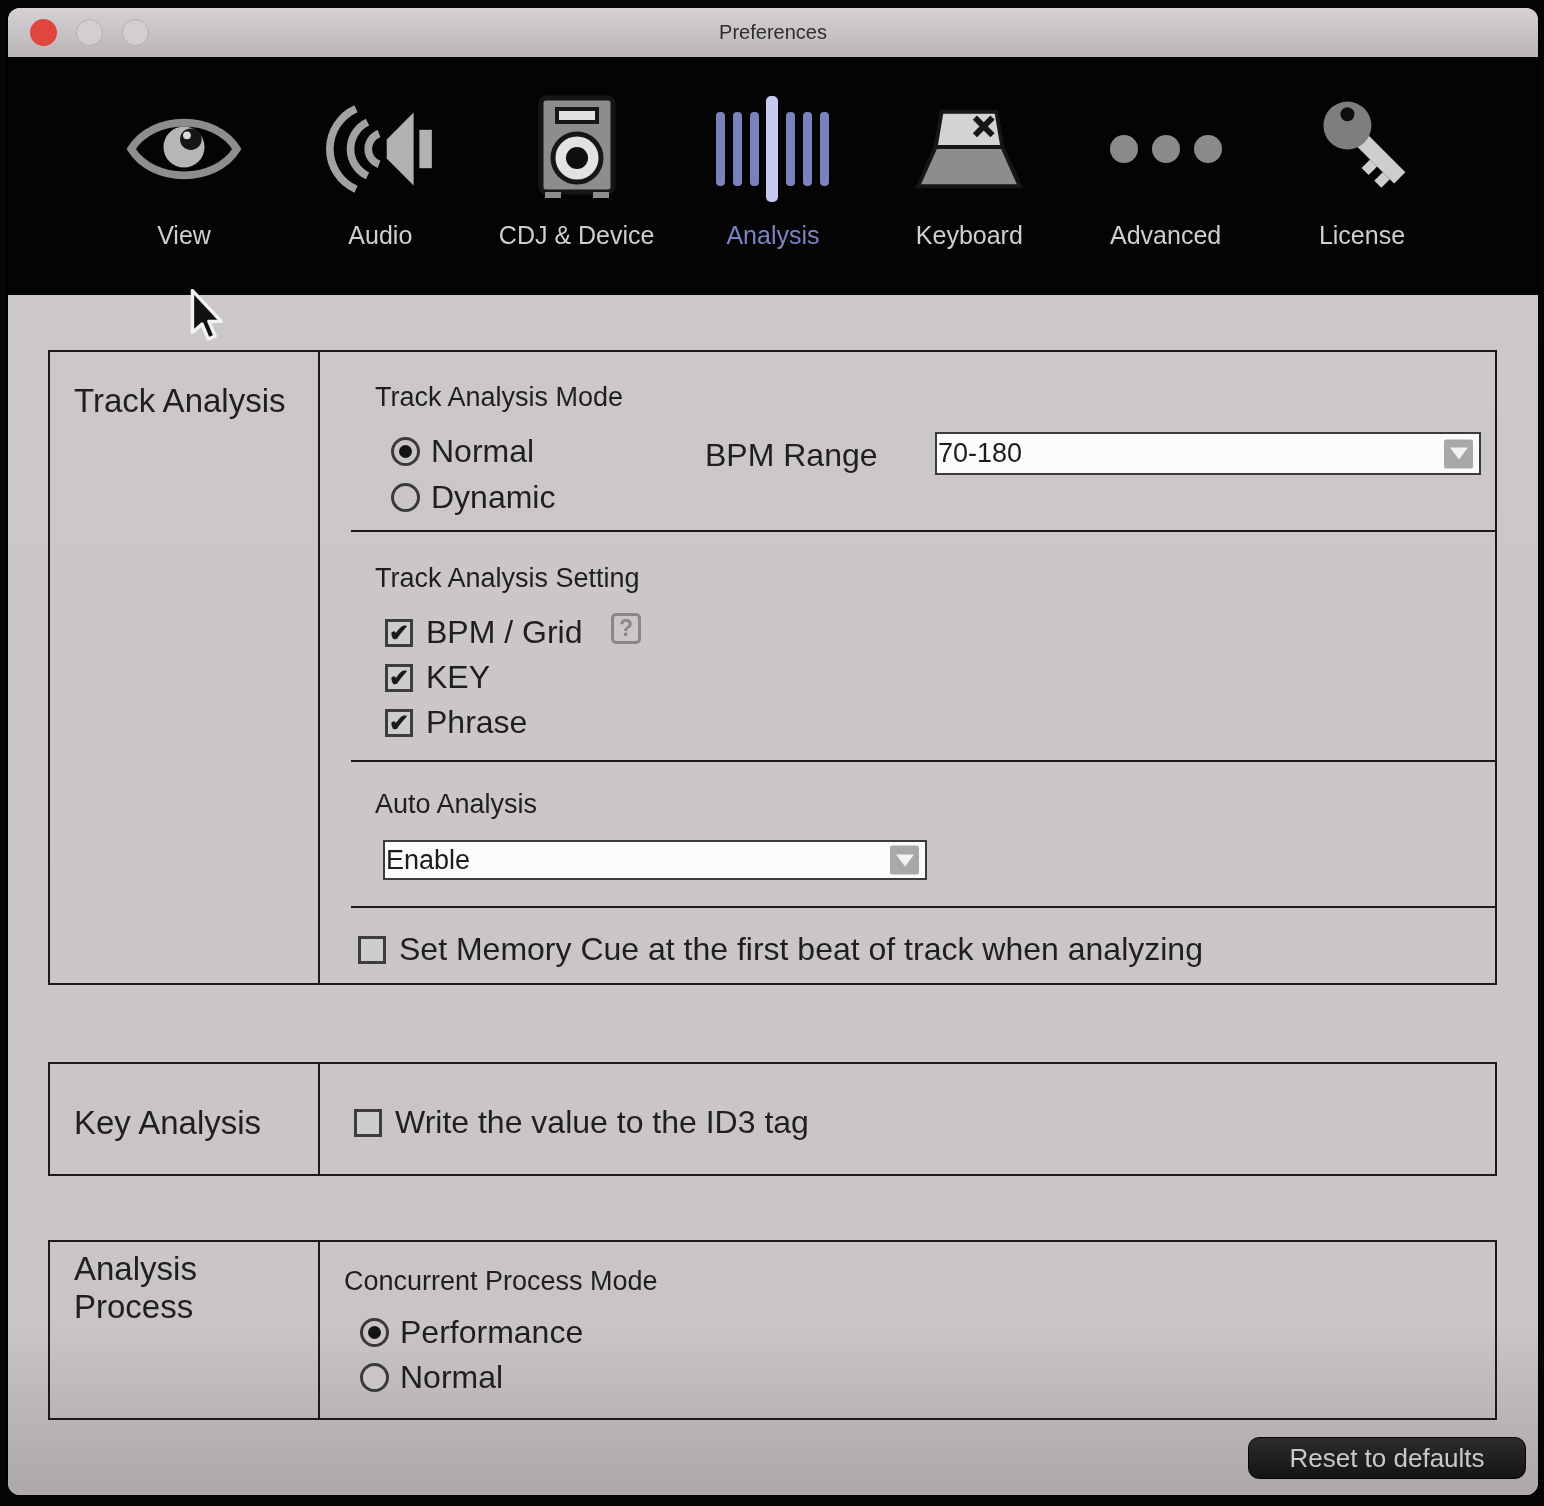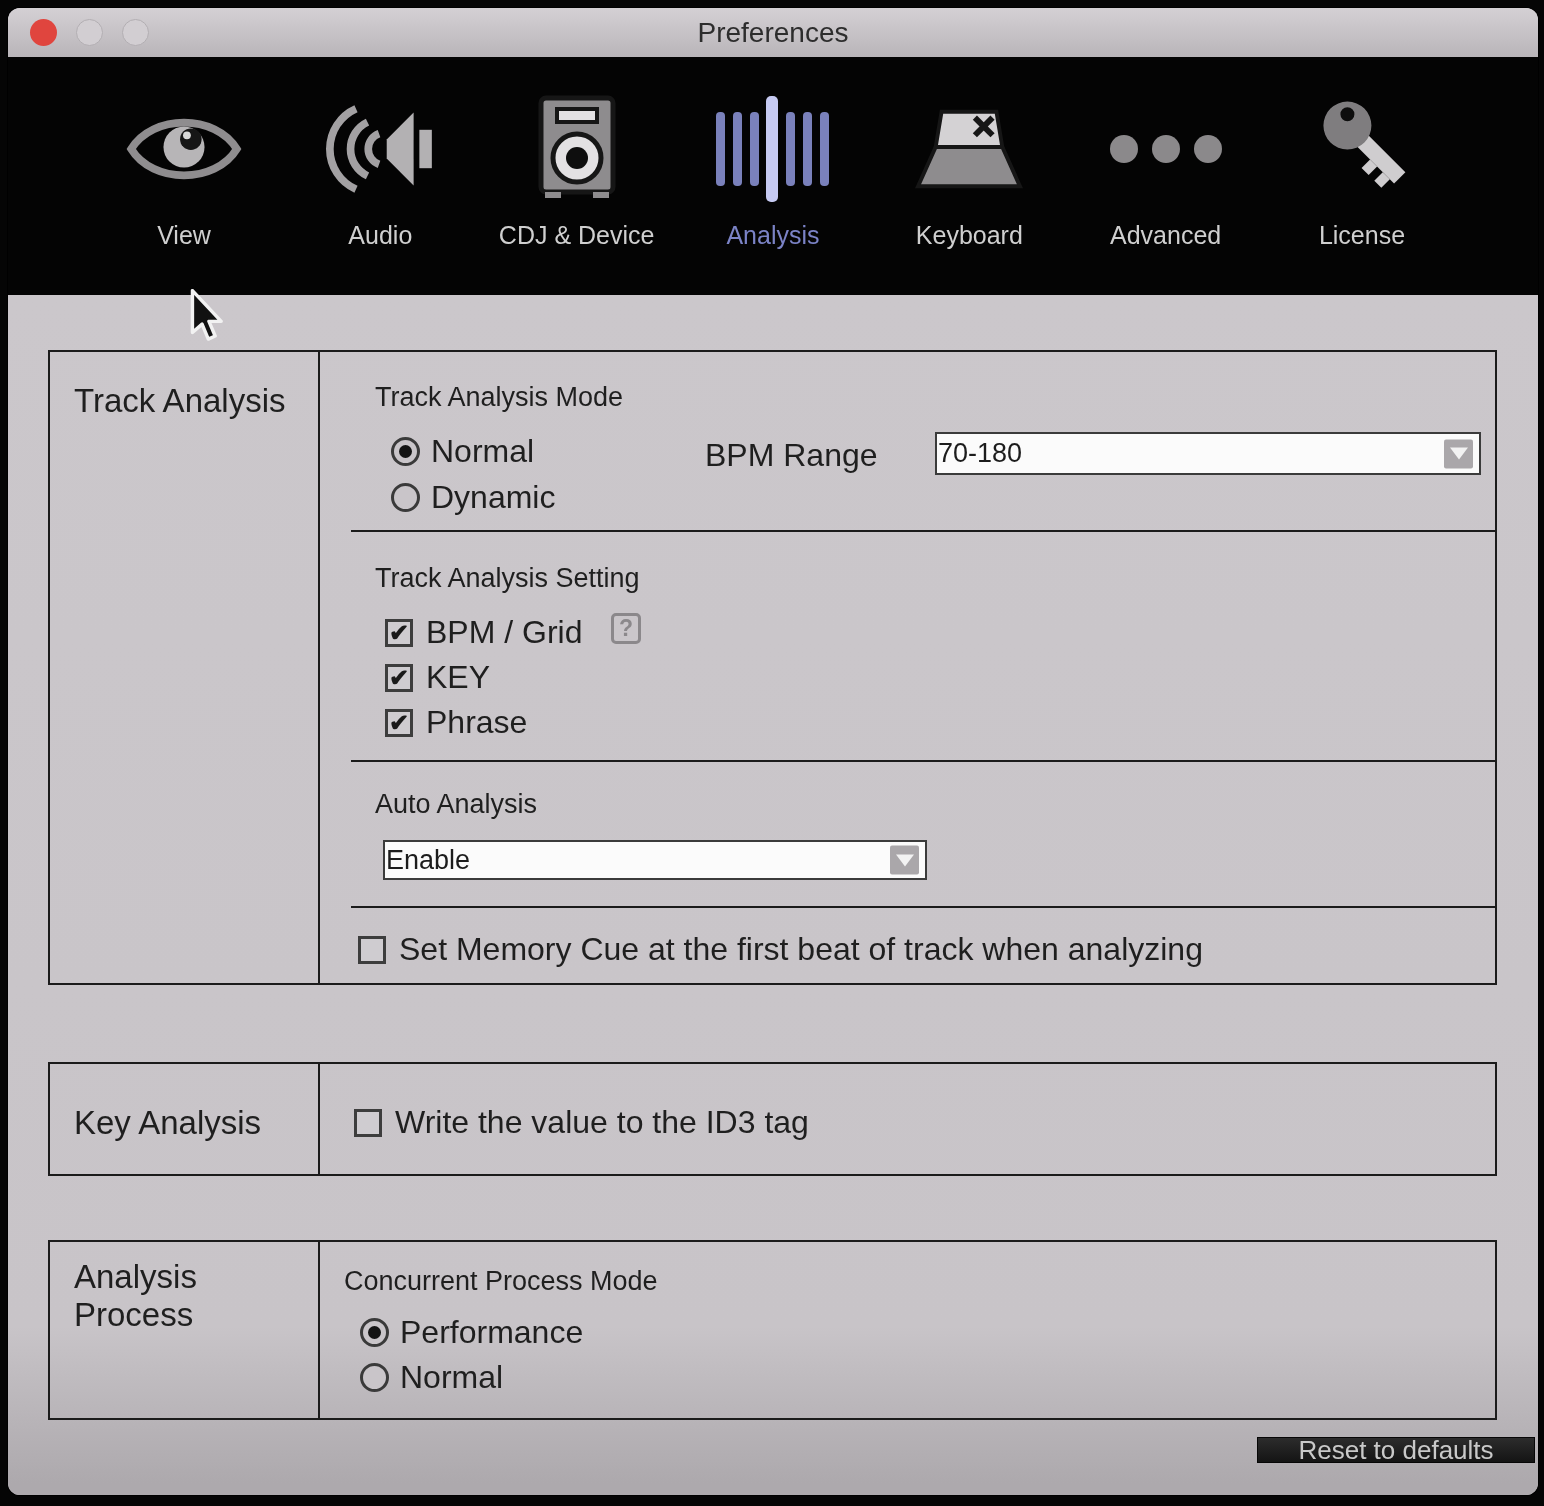--- a/index.html
+++ b/index.html
@@ -15,21 +15,21 @@
   
   .titlebar{
     position:absolute;left:0;top:0;right:0;height:49px;
     background:linear-gradient(#d4d0d4,#b9b5b9);
     display:flex;align-items:center;justify-content:center;
   }
   .traffic{position:absolute;left:22px;top:11px;display:flex;gap:19px;}
   .tl{width:27px;height:27px;border-radius:50%;display:inline-block;}
   .tl.red{background:#e0453e;}
   .tl.gray{background:#d2ced2;border:1px solid #b2aeb2;width:25px;height:25px;}
-  .wtitle{font-size:28px;color:#2d2d2d;}
+  .wtitle{font-size:20px;color:#2d2d2d;}
   
   .toolbar{
     position:absolute;left:0;top:49px;right:0;height:238px;background:#040404;
     display:flex;justify-content:space-between;padding:34px 88px 0 88px;box-sizing:border-box;
   }
   .tb-item{width:176px;display:flex;flex-direction:column;align-items:center;cursor:default;}
   .tb-icon{height:116px;display:flex;align-items:center;justify-content:center;}
   .tb-label{margin-top:14px;font-size:25px;color:#cfcfcf;white-space:nowrap;}
   .tb-item.active .tb-label{color:#7b83c6;}
   
@@ -74,24 +74,24 @@
   }
   .dd-arrow{width:0;height:0;border-left:9px solid transparent;border-right:9px solid transparent;border-top:12px solid #f2f2f2;}
   
   .helpbtn{
     position:absolute;width:30px;height:31px;border:3px solid #8b888b;border-radius:5px;
     display:flex;align-items:center;justify-content:center;
     font-size:23px;font-weight:bold;color:#8b888b;box-sizing:border-box;background:transparent;
   }
   
   .resetbtn{
-    position:absolute;left:1240px;top:1142px;width:278px;height:26px;
-    background:linear-gradient(#2c2c2c,#141414);border:1px solid #060606;border-radius:0;
-    display:flex;align-items:center;justify-content:center;
-    font-size:26px;color:#c9c9c9;box-sizing:border-box;margin-left:9px;
+    position:absolute;left:1240px;top:1142px;width:278px;height:42px;
+    background:linear-gradient(#2c2c2c,#141414);border:1px solid #060606;border-radius:11px;
+    display:flex;align-items:center;justify-content:center;
+    font-size:26px;color:#c9c9c9;box-sizing:border-box;
   }
   .cursor{position:absolute;left:180px;top:-6px;z-index:50;pointer-events:none;}
 </style>
 </head>
 <body>
 
 <div class="dialog">
 
   <div class="titlebar">
     <div class="traffic">
@@ -268,21 +268,21 @@
       <div class="gbox-left" style="padding-top:40px;">Key Analysis</div>
       <div class="gbox-right">
         <div class="check" style="left:34px;top:40px;">
           <span class="cbox"></span>
           <span class="lbl">Write the value to the ID3 tag</span>
         </div>
       </div>
     </div>
 
     <div class="gbox" style="left:40px;top:945px;width:1449px;height:180px;">
-      <div class="gbox-left" style="padding-top:16px;">Analysis Process</div>
+      <div class="gbox-left" style="padding-top:8px;">Analysis Process</div>
       <div class="gbox-right">
         <div class="heading" style="top:24px;">Concurrent Process Mode</div>
         <div class="radio" style="left:40px;top:72px;">
           <span class="rdot on"></span>
           <span class="lbl">Performance</span>
         </div>
         <div class="radio" style="left:40px;top:117px;">
           <span class="rdot"></span>
           <span class="lbl">Normal</span>
         </div>

